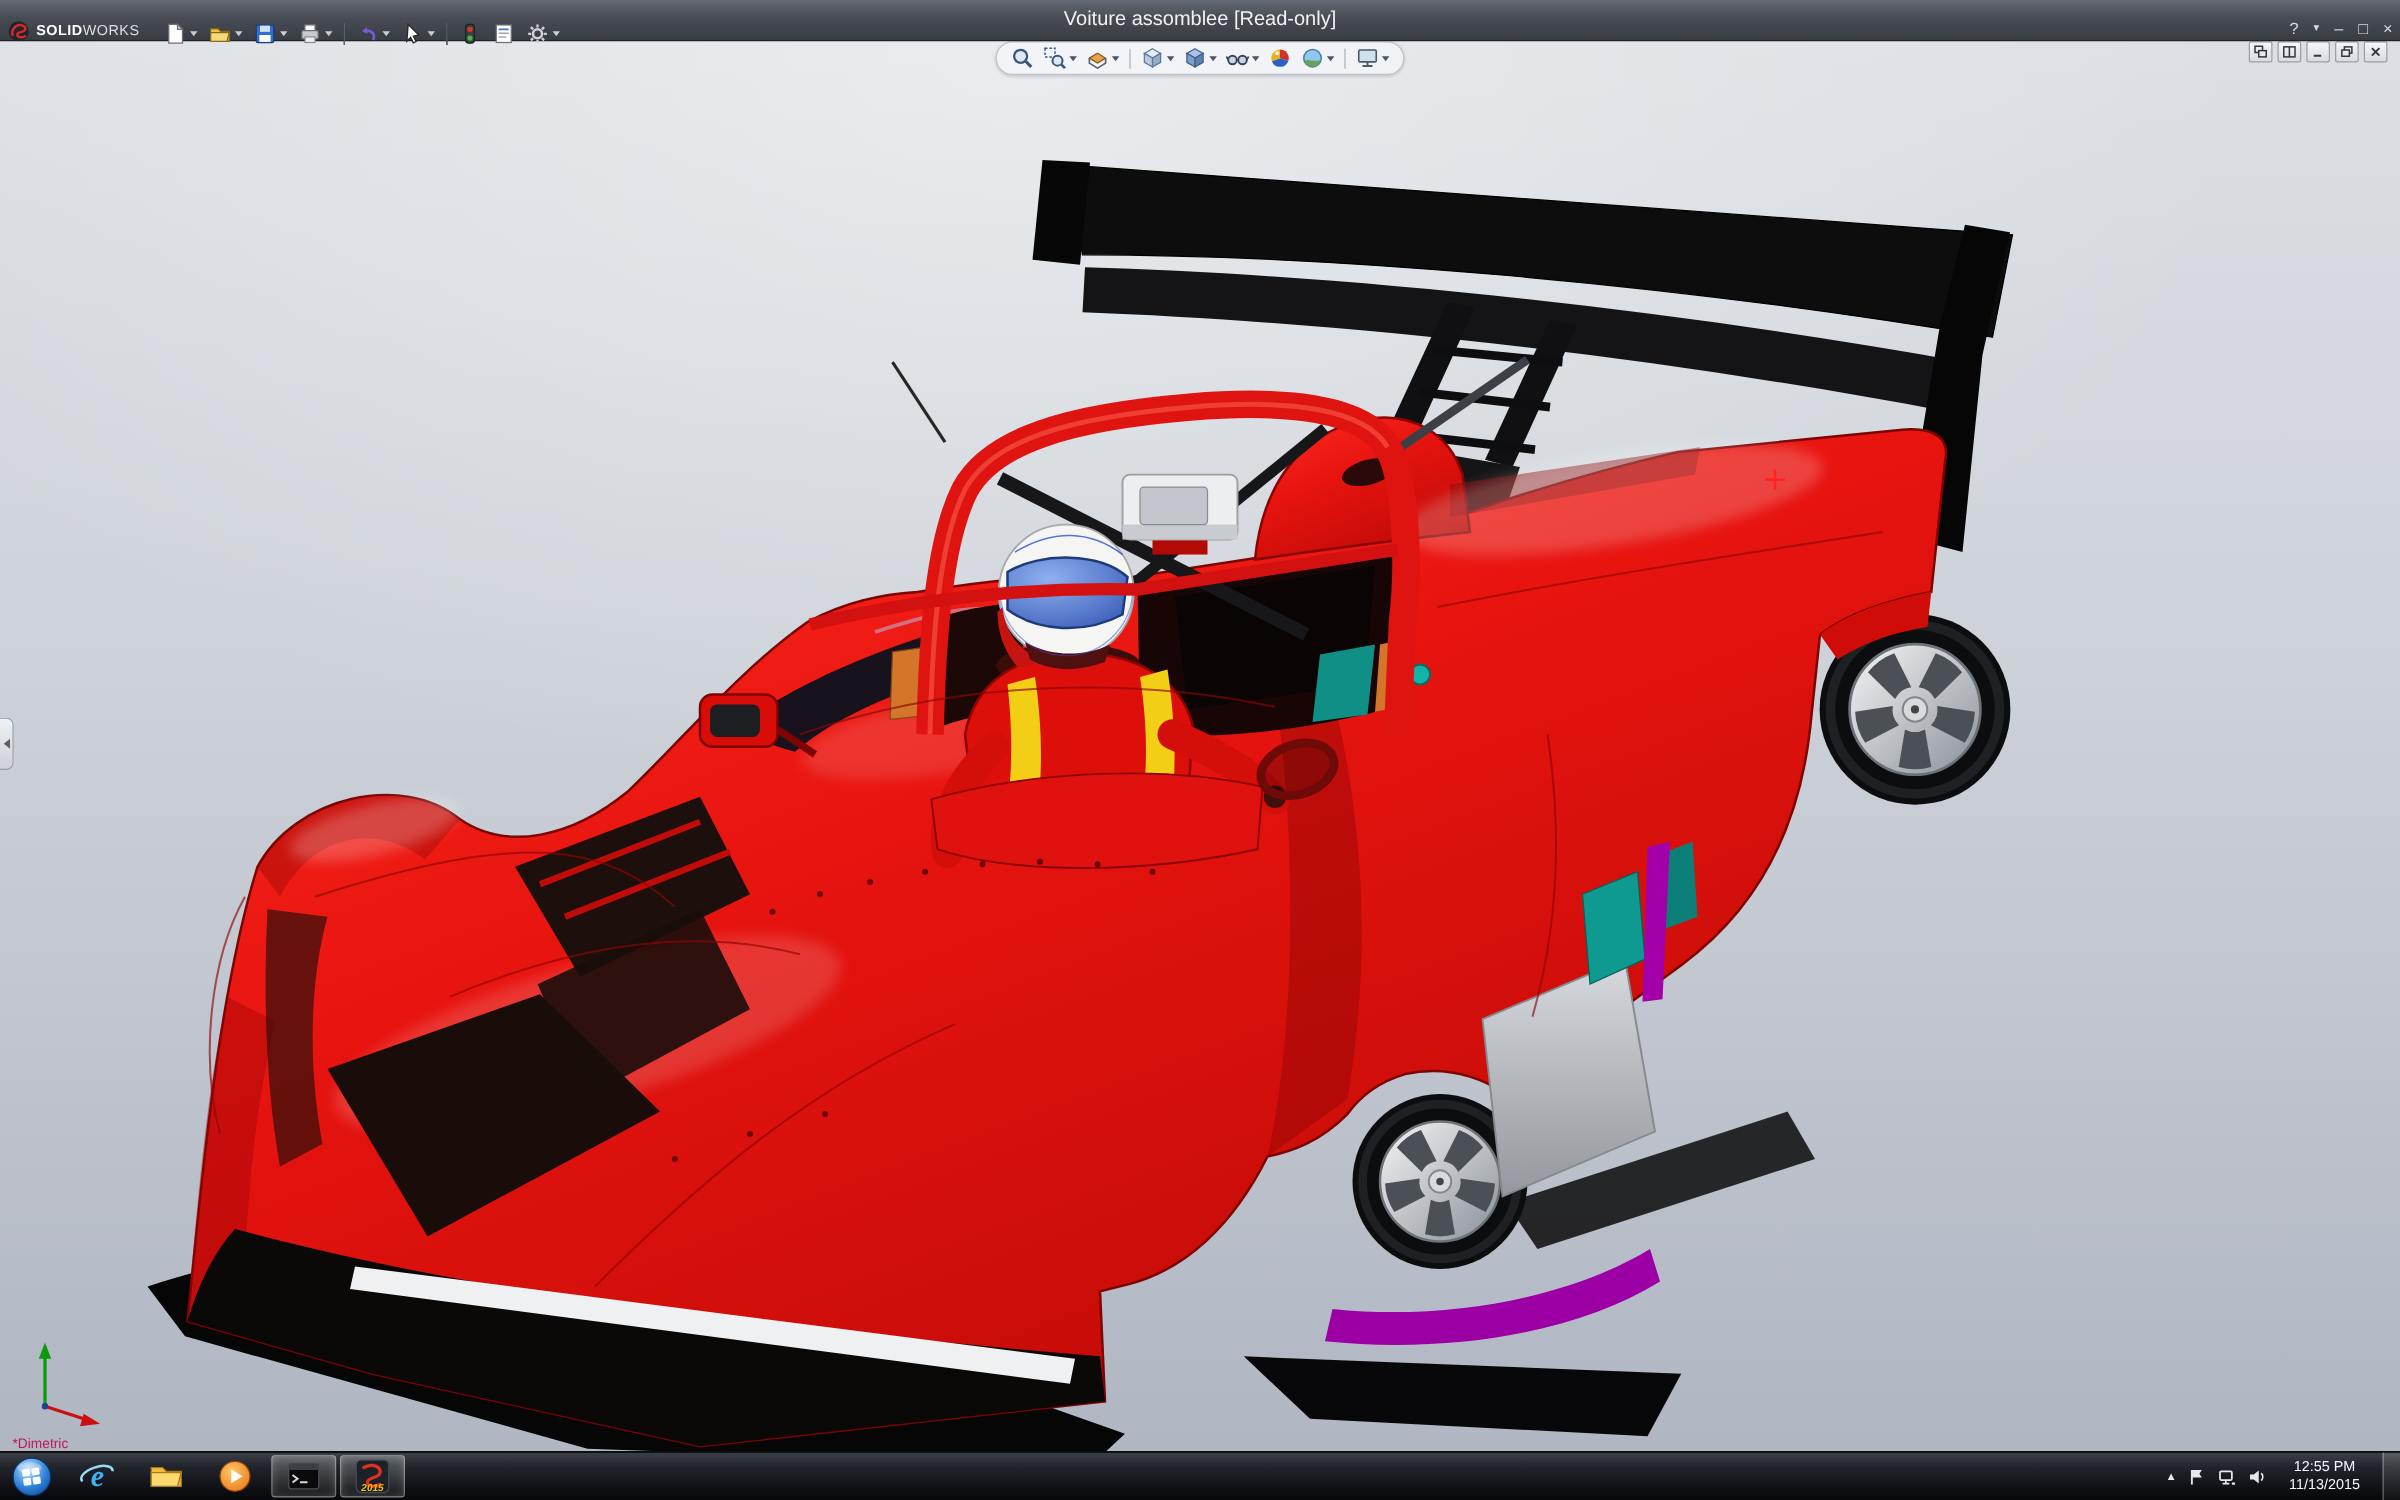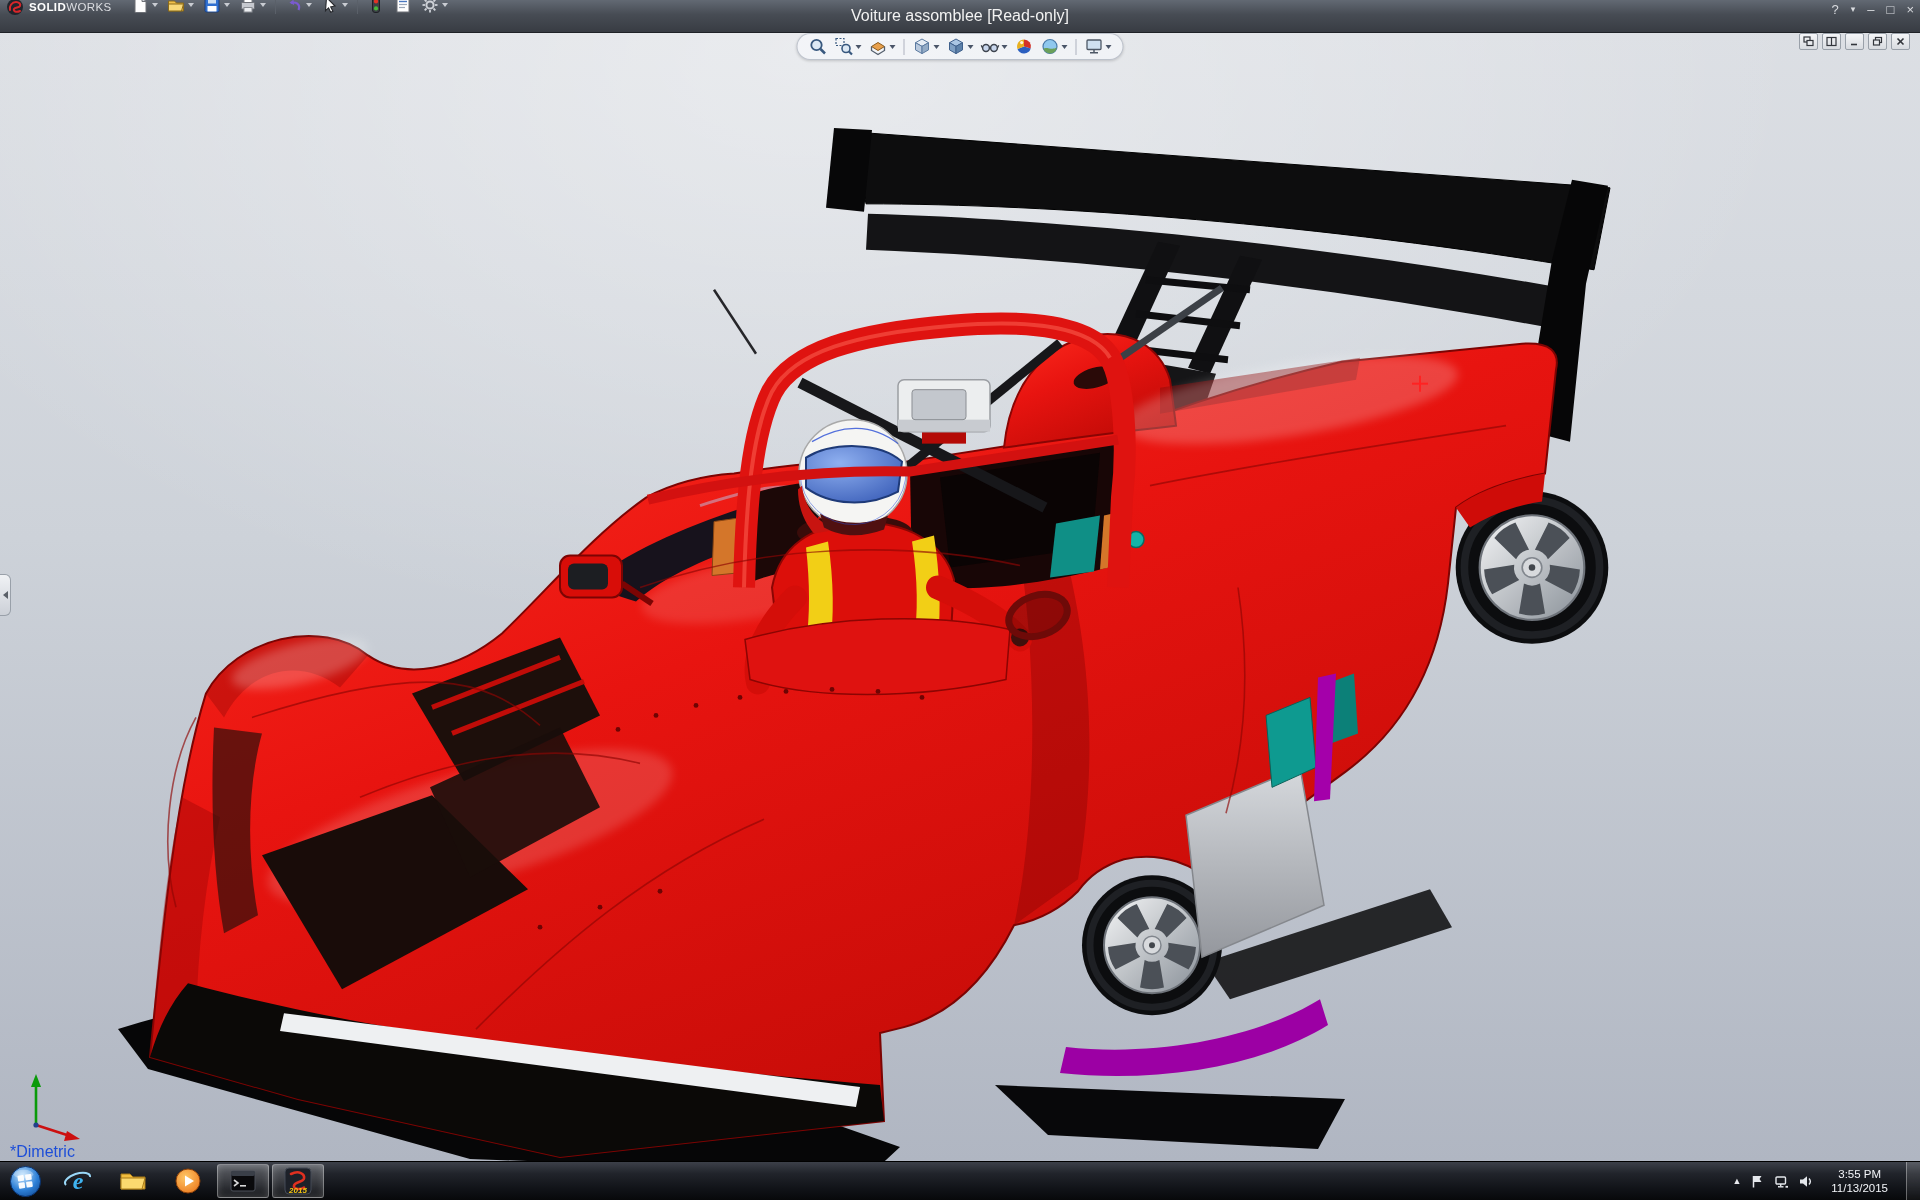--- a/index.html
+++ b/index.html
@@ -3,21 +3,21 @@
 <meta charset="utf-8">
 <style>
   * { margin:0; padding:0; box-sizing:border-box; }
   html,body { width:1920px; height:1200px; overflow:hidden; }
   body { font-family:"Liberation Sans", sans-serif; background:#000; position:relative; }
   #screen { position:absolute; inset:0; }
 
   
   #titlebar { position:absolute; top:0; left:0; right:0; height:28px;
     background:linear-gradient(#626973,#474c54 45%,#383c43);
-    border-bottom:1px solid #1f2227; display:flex; align-items:flex-end; padding:16px 6px; z-index:30; }
+    border-bottom:1px solid #1f2227; display:flex; align-items:flex-start; padding:16px 6px; z-index:30; }
   .brand { display:flex; align-items:center; gap:5px; margin-right:16px; }
   .brand-text { font-size:11.5px; letter-spacing:.4px; color:#dcdee2; white-space:nowrap; }
   .brand-text b { color:#ffffff; font-weight:bold; }
   .tb-icons { display:flex; align-items:center; gap:3px; }
   .tbtn { display:flex; align-items:center; gap:2px; background:transparent; border:none;
     padding:2px 3px; border-radius:3px; cursor:default; }
   .tbtn svg { width:18px; height:18px; display:block; }
   .caret { width:0; height:0; border-left:3.5px solid transparent; border-right:3.5px solid transparent;
     border-top:4px solid #c9ccd2; margin-left:1px; }
   .tsep { width:1px; height:18px; background:#2b2e34; border-right:1px solid #5a6069; margin:0 3px; }
@@ -45,21 +45,21 @@
     border:1px solid #99a0a9; border-radius:2px; display:flex; align-items:center; justify-content:center; padding:0; cursor:default; }
   .dwbtn svg { width:11px; height:11px; display:block; }
 
   #flyout { position:absolute; left:0; top:546px; width:11px; height:42px;
     background:linear-gradient(#f0f2f5,#ccd0d7); border:1px solid #99a0a9; border-left:none;
     border-radius:0 6px 6px 0; display:flex; align-items:center; justify-content:center; z-index:10; }
   .flyout-tri { width:0; height:0; border-top:4px solid transparent; border-bottom:4px solid transparent;
     border-right:5px solid #5a6068; }
 
   #triad { position:absolute; left:14px; bottom:16px; width:84px; height:84px; z-index:5; }
-  #viewlabel { position:absolute; left:10px; bottom:0px; font-size:16px; color:#1d4ed8; z-index:5; }
+  #viewlabel { position:absolute; left:10px; bottom:0px; font-size:11px; color:#be185d; z-index:5; }
 
   
   #taskbar { position:absolute; left:0; right:0; bottom:0; height:39px;
     background:linear-gradient(#3c4049,#21242b 30%,#101217 72%,#07080a);
     border-top:1px solid #000; display:flex; align-items:center; z-index:30; }
   #start { width:50px; height:39px; display:flex; align-items:center; justify-content:center;
     background:none; border:none; cursor:default; }
   #start svg { width:33px; height:33px; }
   .apps { display:flex; align-items:center; gap:3px; margin-left:2px; height:100%; }
   .app { width:52px; height:34px; display:flex; align-items:center; justify-content:center;
@@ -570,19 +570,19 @@
             </svg>
         </button>
         <button>
           <svg viewBox="0 0 15 15">
               <path d="M2,5.5 h3 l4,-3.2 v10.4 l-4,-3.2 h-3 z" fill="#e4e7ec"></path>
               <path d="M11,4.5 a4.5,4.5 0 0 1 0,6" fill="none" stroke="#e4e7ec" stroke-width="1.4"></path>
             </svg>
         </button>
       </div>
       <div class="clock">
-        <div>3:55 PM</div>
+        <div>12:55 PM</div>
         <div>11/13/2015</div>
       </div>
       <button id="showdesk"></button>
     </div>
   </footer>
 </div>
 
 </body></html>

